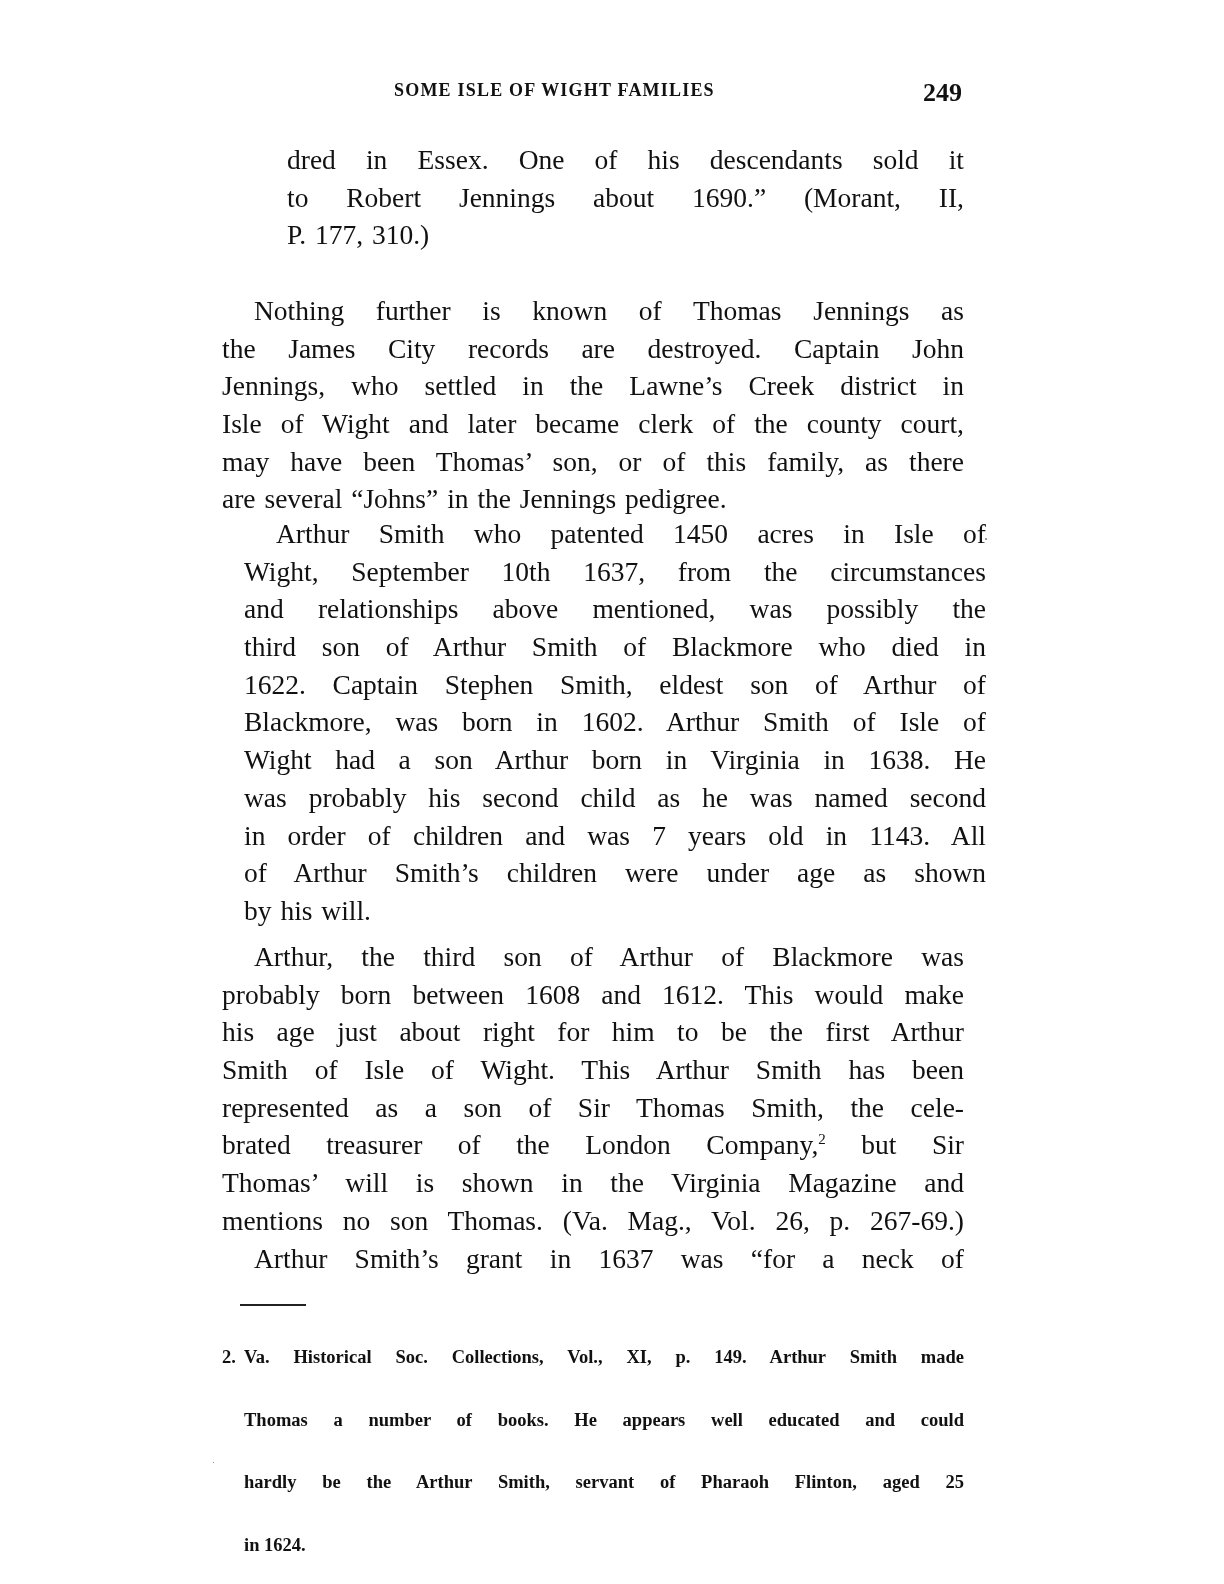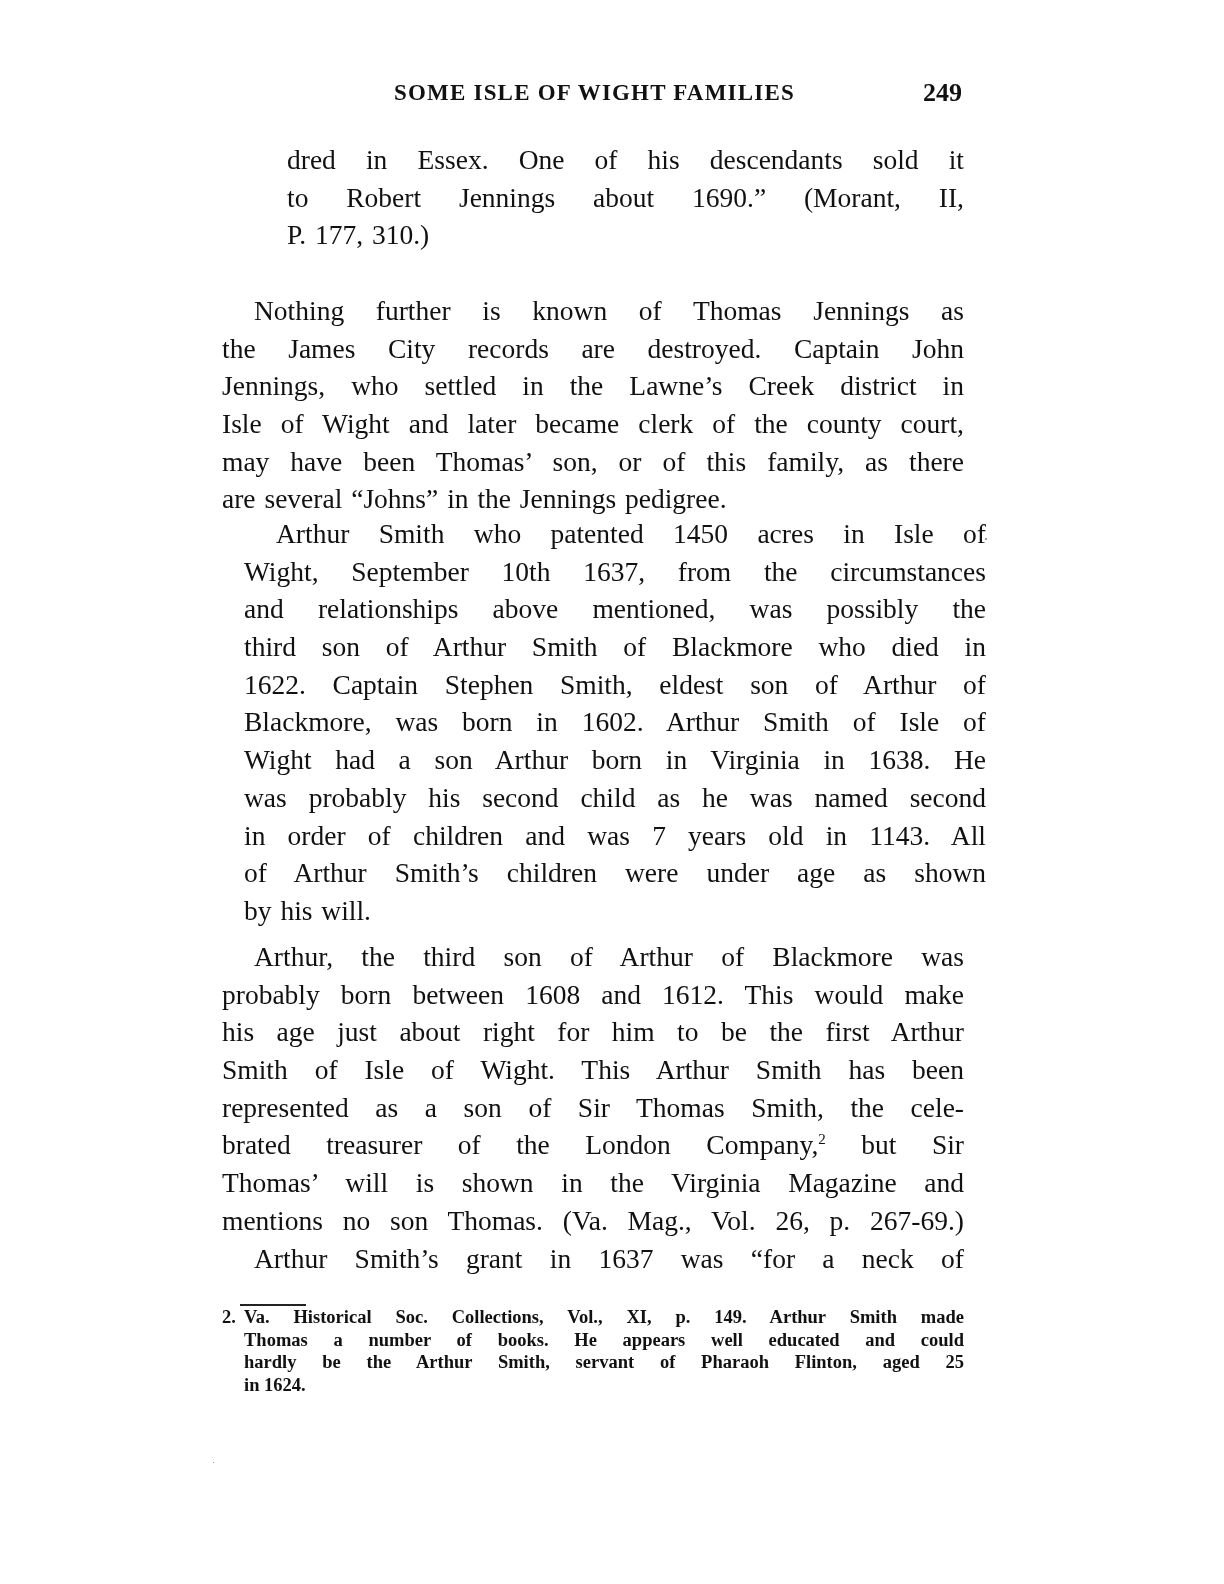--- a/index.html
+++ b/index.html
@@ -21,21 +21,21 @@
       left: 222px;
       width: 742px;
       height: 30px;
     }
     .running-title {
       position: absolute;
       left: 172px;
       top: 2px;
       font-family: "Liberation Serif", serif;
       font-weight: bold;
-      font-size: 23px;
+      font-size: 18px;
       letter-spacing: 1.2px;
       color: #111;
     }
     .page-number {
       position: absolute;
       right: 2px;
       top: 0px;
       font-family: "Liberation Serif", serif;
       font-weight: bold;
       font-size: 26px;
@@ -93,20 +93,21 @@
       font-size: 18.5px;
       line-height: 22.5px;
     }
     .footnote .fline {
       display: block;
       white-space: nowrap;
       text-align: justify;
       text-align-last: justify;
       padding-left: 22px;
       height: 22.5px;
+      margin-top: 40px;
     }
     .footnote .fline.first {
       padding-left: 0;
     }
     .footnote .fline.last {
       text-align-last: left;
     }
     .fn-num {
       display: inline-block;
       width: 22px;

